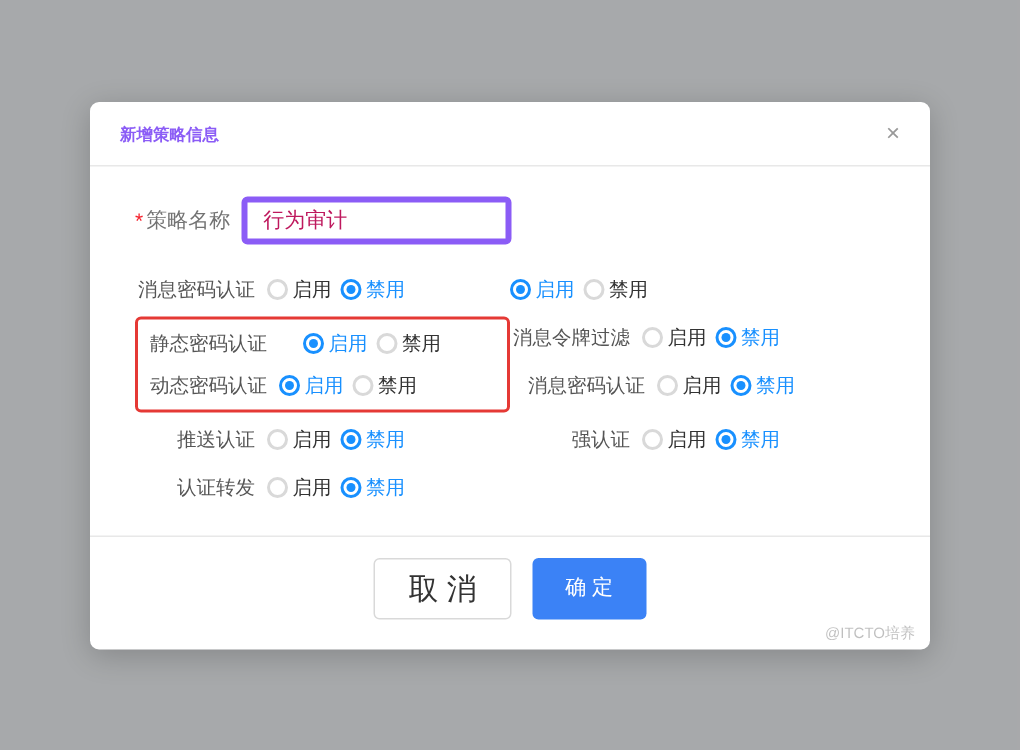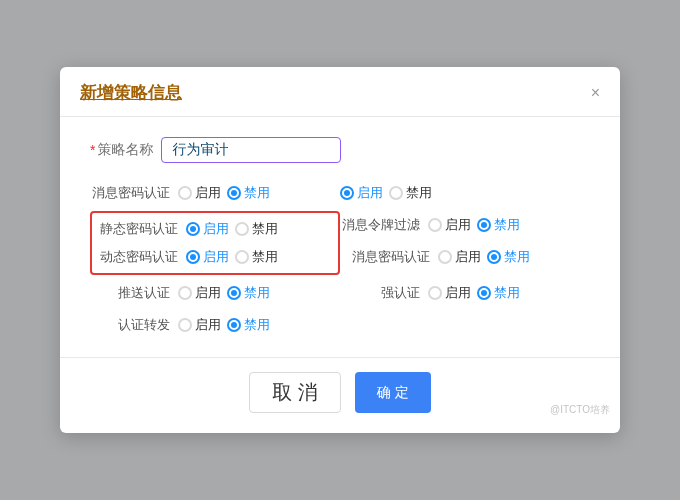--- a/index.html
+++ b/index.html
@@ -30,24 +30,23 @@
       box-shadow: 0 4px 20px rgba(0,0,0,0.2);
     }
     .modal-header {
       display: flex;
       align-items: center;
       justify-content: space-between;
       padding: 14px 20px 12px 20px;
       border-bottom: 1px solid #e8e8e8;
     }
     .modal-title {
-      font-size: 17px;
+      font-size: 11px;
       font-weight: 600;
-      color: #a16207;
-      text-decoration: underline;
+      color: #8b5cf6;
     }
     .close-btn {
       color: #999;
       font-size: 16px;
       cursor: pointer;
       line-height: 1;
     }
     .modal-body {
       padding: 20px 30px 10px 30px;
     }
@@ -60,26 +59,26 @@
       font-size: 14px;
       color: #737373;
       white-space: nowrap;
       margin-right: 8px;
     }
     .required-star {
       color: #f5222d;
       margin-right: 2px;
     }
     .form-input {
-      border: 1px solid #8b5cf6;
+      border: 4px solid #8b5cf6;
       border-radius: 4px;
       padding: 4px 10px;
       font-size: 14px;
       width: 180px;
-      color: #0c4a6e;
+      color: #be185d;
       outline: none;
     }
     .option-row {
       display: flex;
       align-items: center;
       padding: 7px 0;
     }
     .option-label {
       font-size: 13px;
       color: #555;
@@ -149,21 +148,21 @@
       padding: 6px 22px;
       border: none;
       border-radius: 4px;
       background: #3b82f6;
       font-size: 14px;
       color: #fff;
       cursor: pointer;
     }
     .watermark {
       position: absolute;
-      bottom: 16px;
+      bottom: 4px;
       right: 10px;
       font-size: 10px;
       color: rgba(0,0,0,0.25);
     }
   </style>
 </head>
 <body>
 
 <div class="modal-overlay">
   <div class="modal" style="position:relative;">
@@ -203,21 +202,21 @@
             </div>
             <div class="radio-item">
               <div class="radio-circle"></div>
               <span class="radio-text">禁用</span>
             </div>
           </div>
         </div>
 
         <div style="grid-row: span 1; display:flex; flex-direction:column; border: 2px solid #e53935; border-radius:4px; padding: 2px 6px; margin: 2px 0;">
 
-          <div class="option-row" style="padding:5px 0;">
+          <div class="option-row" style="padding:5px 0;gap:16px;">
             <span class="option-label">静态密码认证</span>
             <div class="radio-group">
               <div class="radio-item">
                 <div class="radio-circle checked"></div>
                 <span class="radio-text active">启用</span>
               </div>
               <div class="radio-item">
                 <div class="radio-circle"></div>
                 <span class="radio-text">禁用</span>
               </div>

